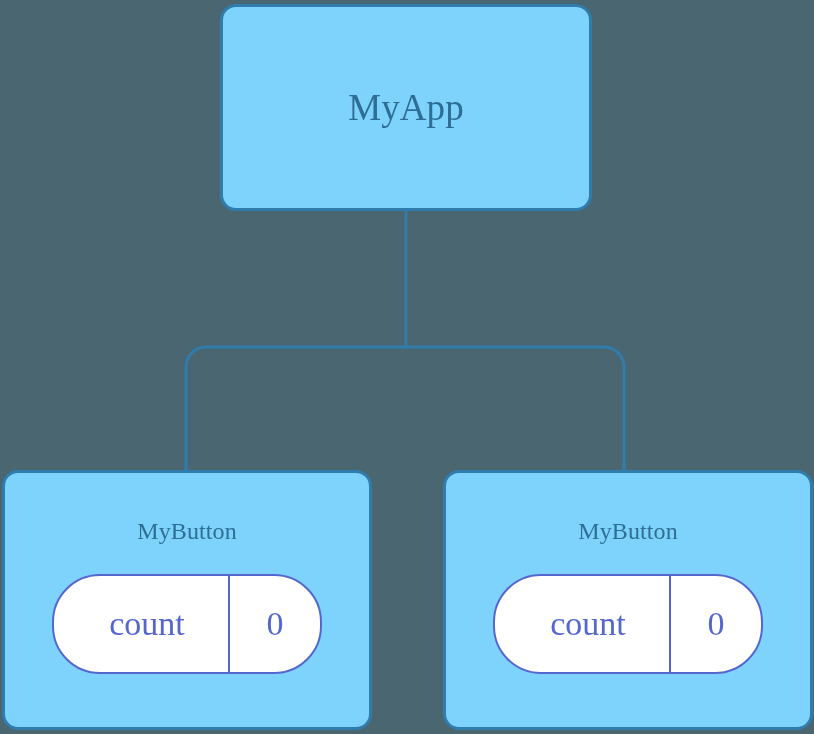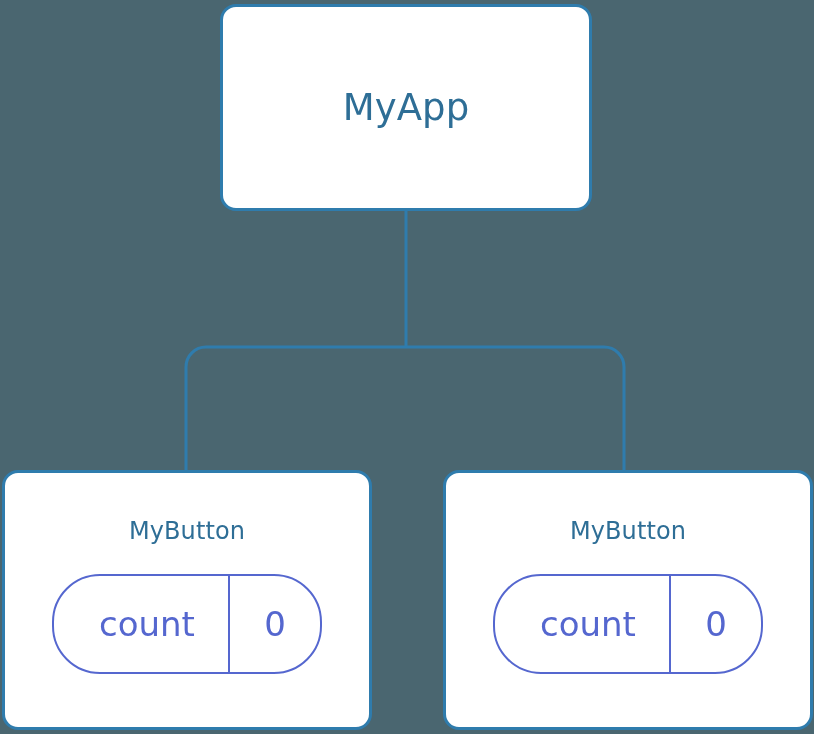--- a/index.html
+++ b/index.html
@@ -27,27 +27,28 @@
     top: 0;
     width: 814px;
     height: 734px;
     pointer-events: none;
   }
 
   
   .node {
     position: absolute;
     box-sizing: border-box;
-    background: #ffffff;
+    background: #7dd3fc;
     border: 3px solid #2f7cad;
     border-radius: 16px;
     display: flex;
     flex-direction: column;
     align-items: center;
     justify-content: center;
+    font-family: Liberation Serif, serif;
   }
   .node-root {
     left: 220px;
     top: 4px;
     width: 372px;
     height: 207px;
   }
   .node-child-left {
     left: 2px;
     top: 470px;

